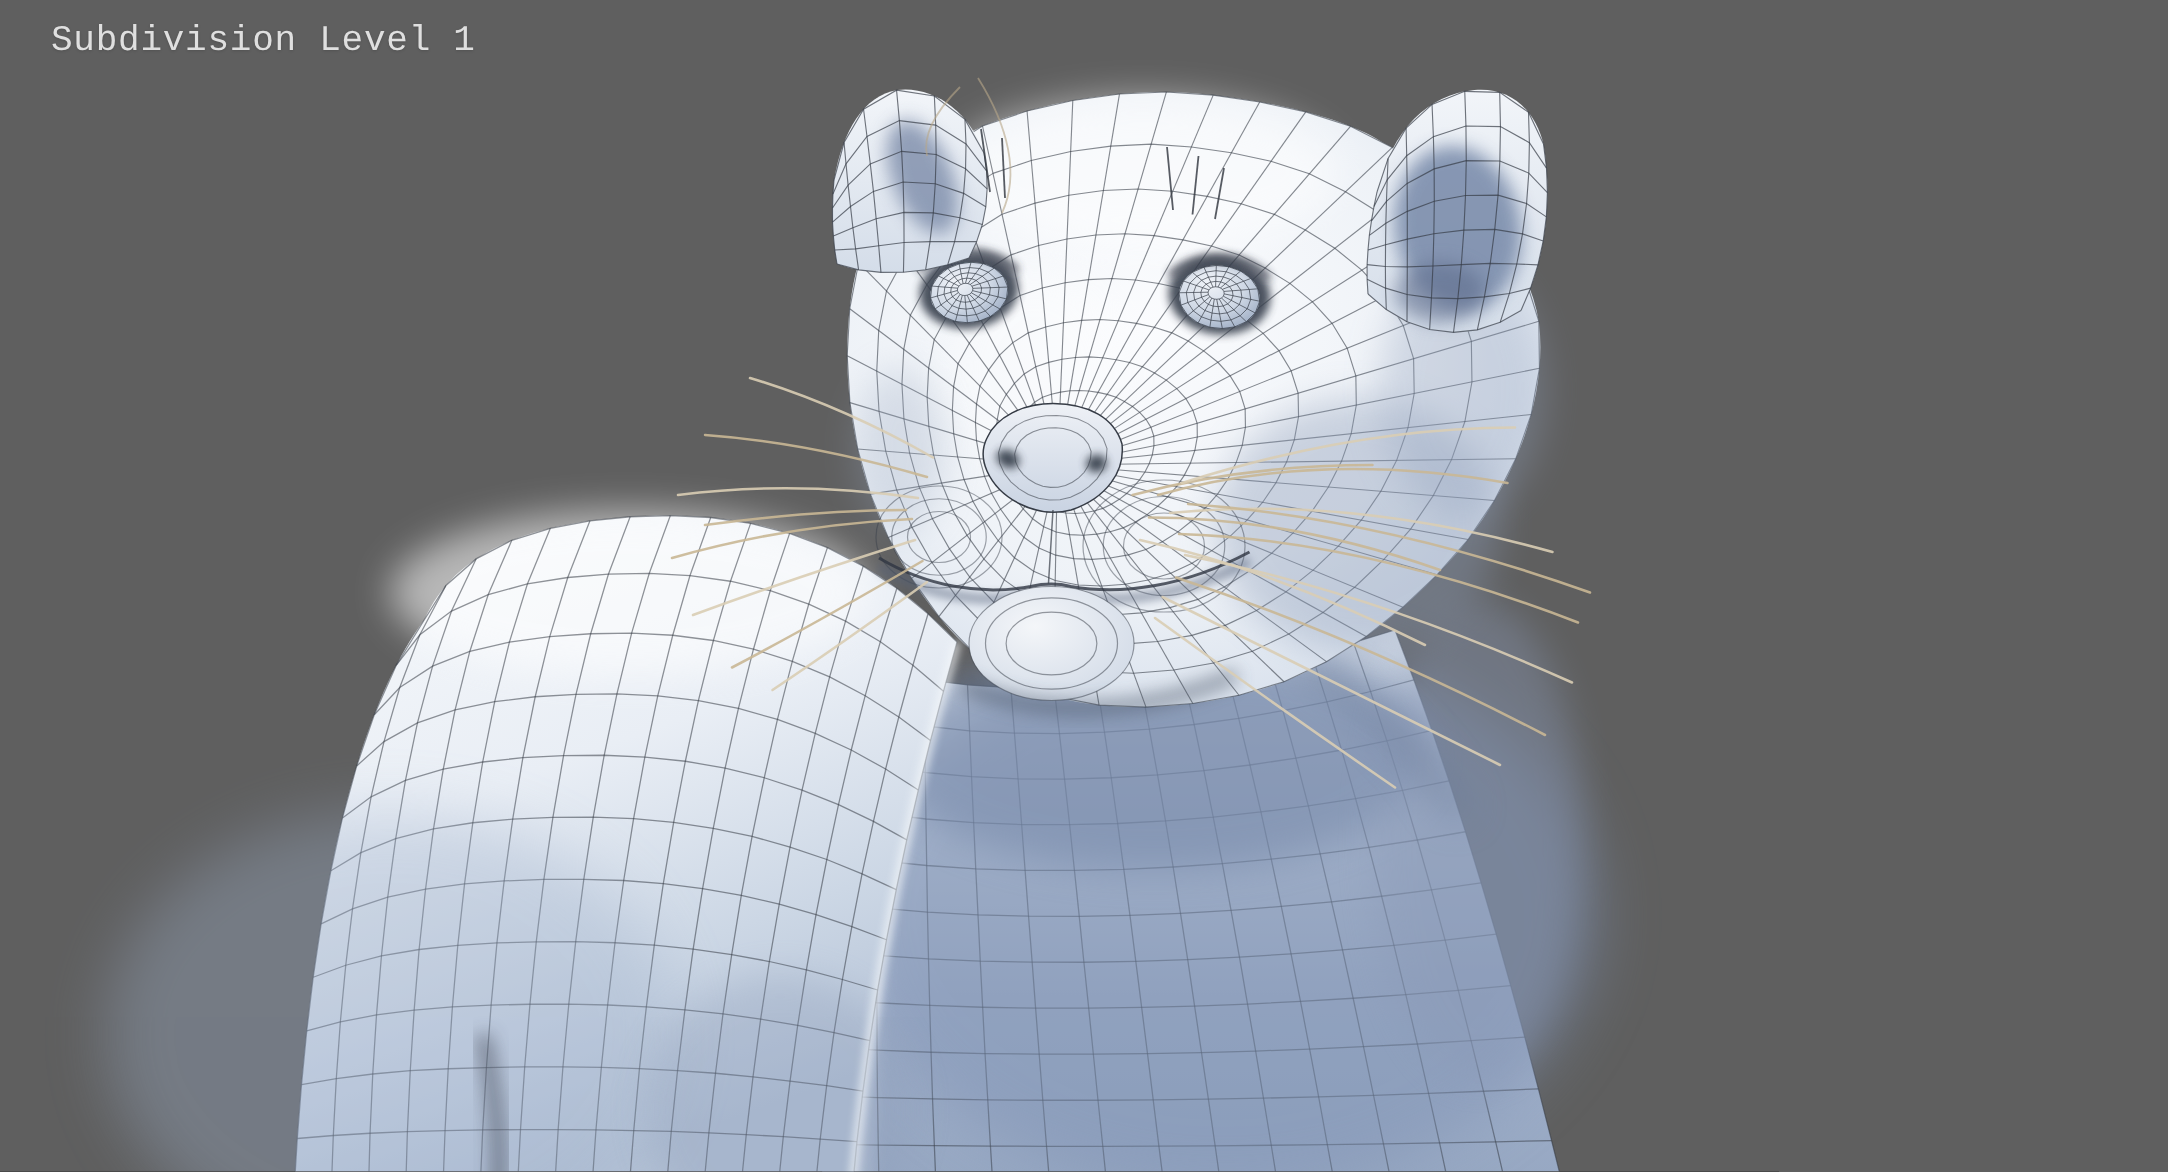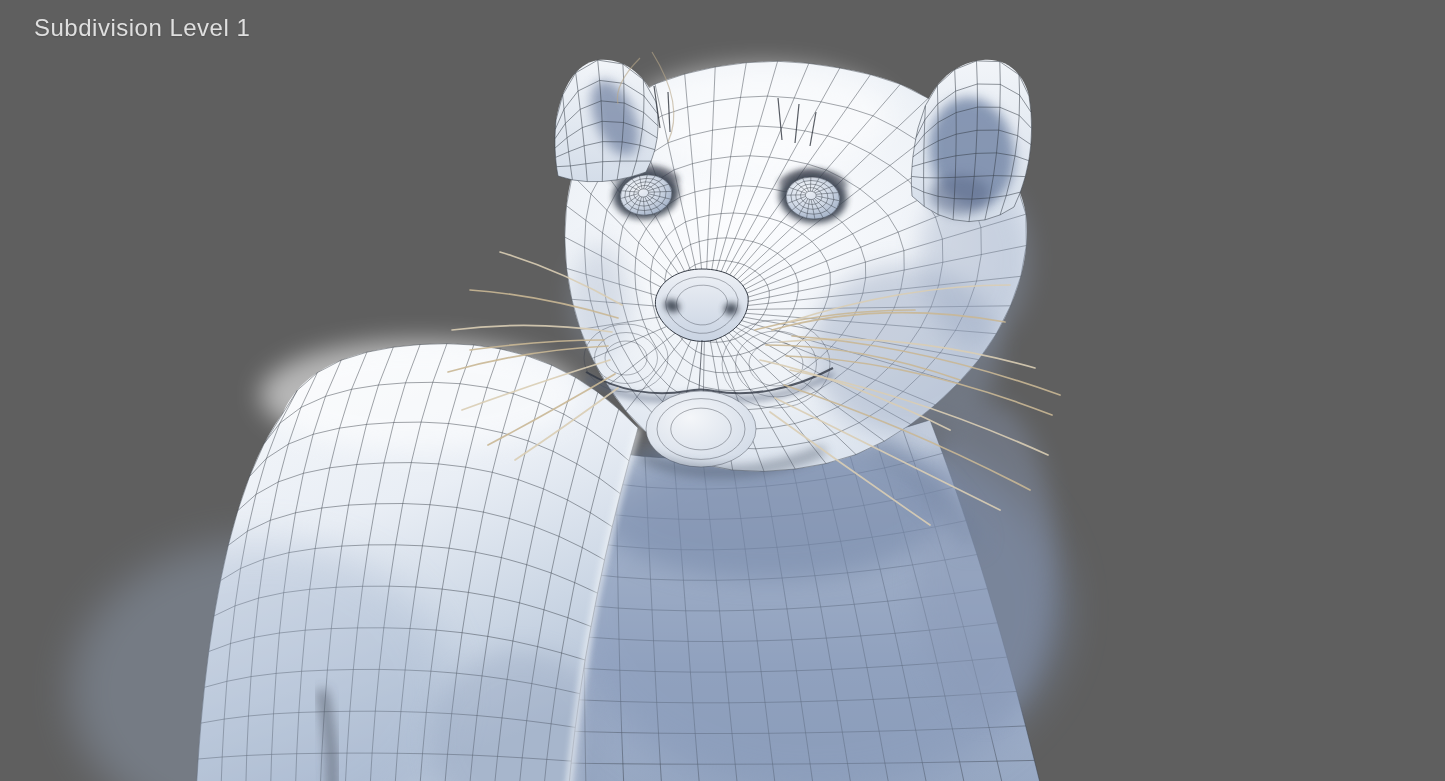--- a/index.html
+++ b/index.html
@@ -7,21 +7,21 @@
     --color-label:#dfdfdf;
     --color-wire:#363c46;
     --color-whisker:#c9b795;
   }
   html,body{margin:0;padding:0;background:#3a3a3a;}
   #stage{
     position:relative;
     width:1445px;height:781px;
     background:var(--color-bg);
     overflow:hidden;
-    font-family:Liberation Sans, sans-serif;
+    font-family:Liberation Mono, monospace;
   }
   #scene{position:absolute;inset:0;display:block;}
   .overlay-label{
     position:absolute;
     left:34px;top:14px;
     font-size:24px;
     letter-spacing:0.5px;
     color:var(--color-label);
     user-select:none;
     text-shadow:0 1px 2px rgba(0,0,0,0.15);

